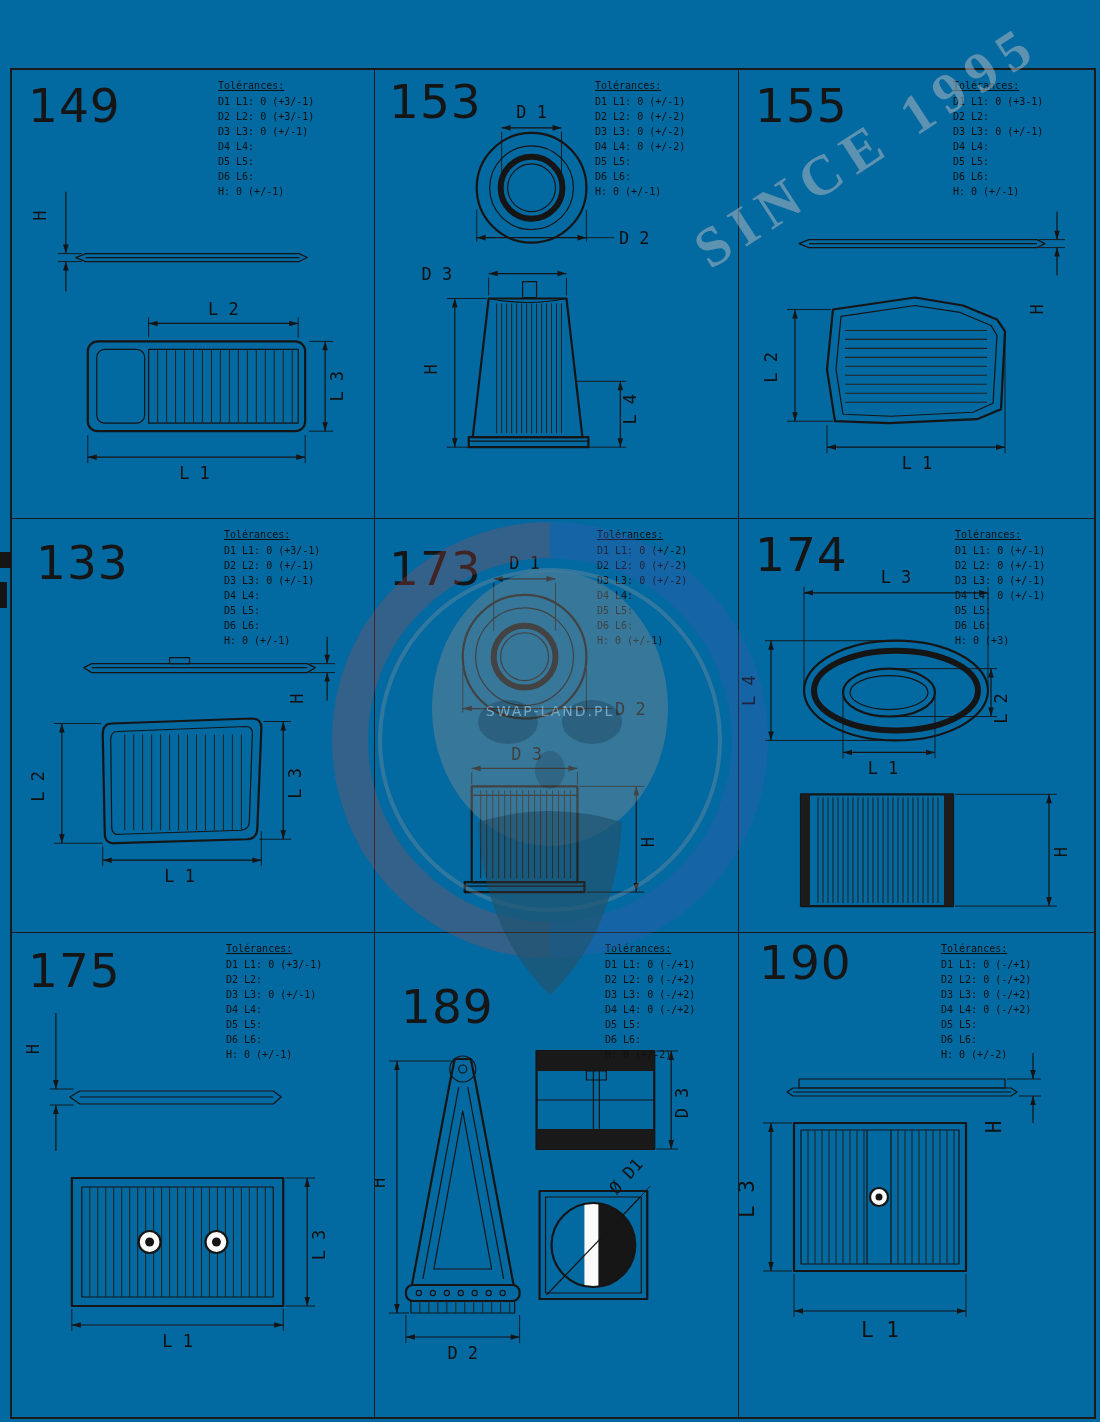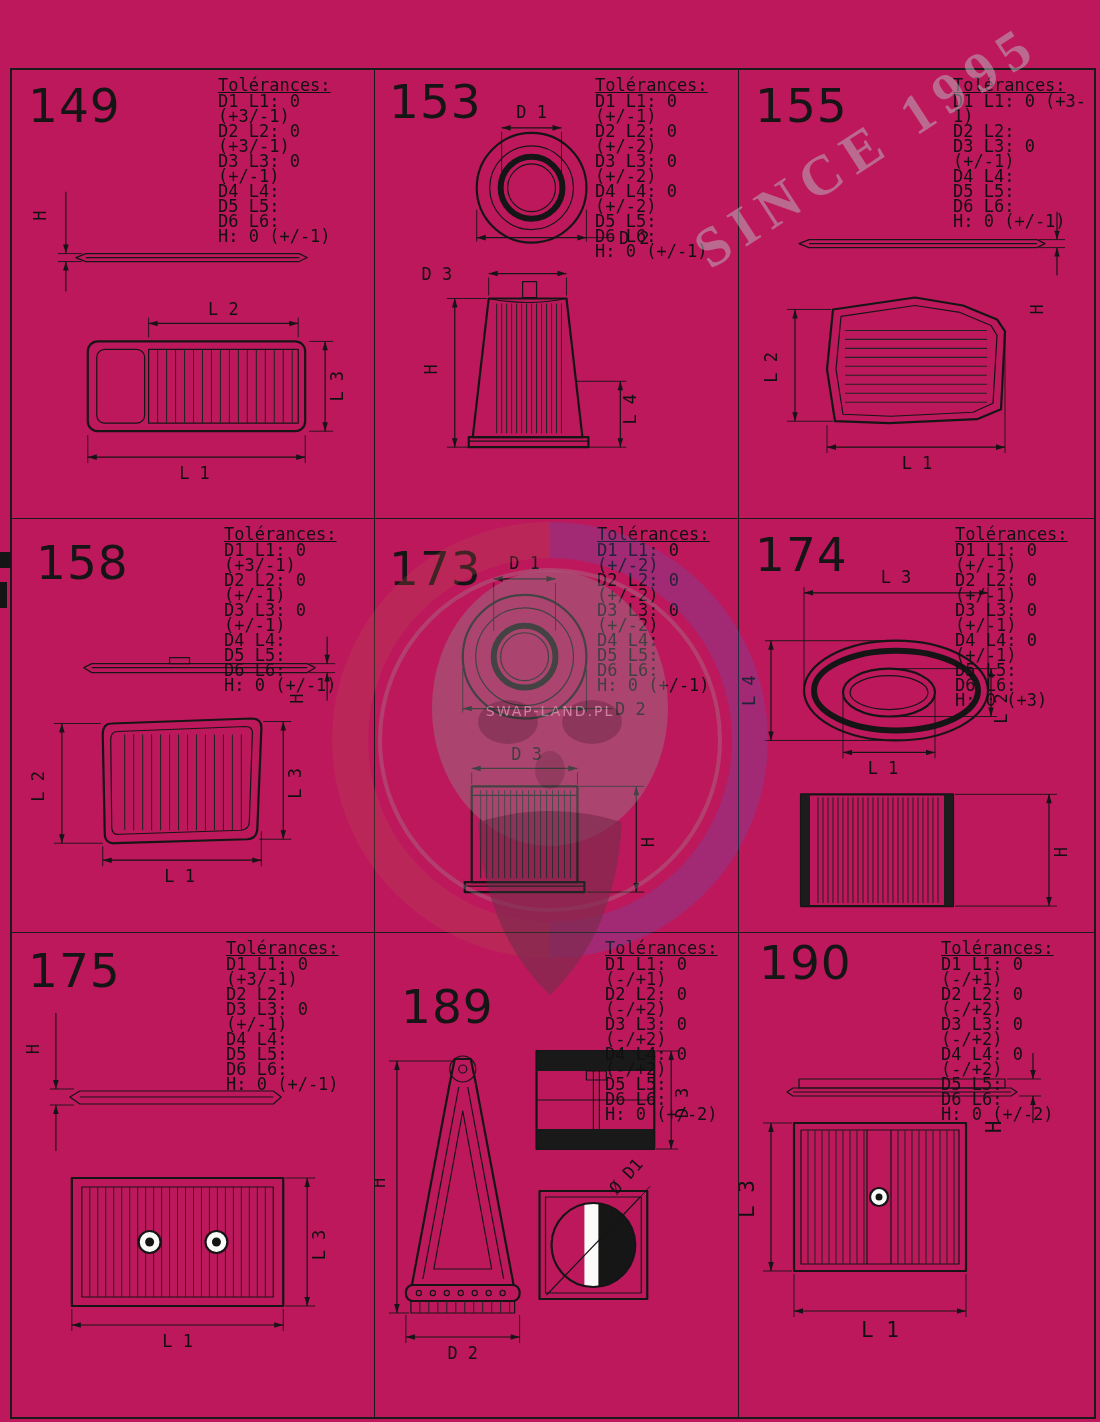--- a/index.html
+++ b/index.html
@@ -1,24 +1,24 @@
 <!DOCTYPE html>
 <html><head>
 <meta charset="utf-8">
 <style>
   html,body{margin:0;padding:0;background:#e9e9e9;}
-  .page{position:relative;width:1100px;height:1422px;background:#be185d;font-family:"DejaVu Sans",sans-serif;overflow:hidden;}
+  .page{position:relative;width:1100px;height:1422px;background:#0369a1;font-family:"DejaVu Sans",sans-serif;overflow:hidden;}
   .grid{position:absolute;left:10px;top:68px;width:1082px;height:1347px;display:grid;
         grid-template-columns:363px 364px 355px;grid-template-rows:449px 414px 484px;
         border:2.2px solid #1a1a1a;background:transparent;}
   .cell{position:relative;border-right:1.6px solid #1a1a1a;border-bottom:1.6px solid #1a1a1a;}
   .cell:nth-child(3n){border-right:none;}
   .cell:nth-child(n+7){border-bottom:none;}
   .num{position:absolute;font-size:47px;color:#151515;letter-spacing:1px;line-height:1;z-index:2;}
-  .tol{position:absolute;top:8px;width:150px;font-family:"DejaVu Sans Mono",monospace;font-size:17px;
+  .tol{position:absolute;top:8px;width:150px;font-family:"DejaVu Sans Mono",monospace;font-size:10px;
        line-height:15px;color:#111;z-index:2;}
   .tol .tt{text-decoration:underline;margin-bottom:1px;}
   .tol .tl{white-space:pre-line;}
   svg.draw{position:absolute;left:0;top:0;width:100%;height:100%;z-index:1;}
   .o{fill:none;stroke:#151515;stroke-width:2.2;stroke-linejoin:round;}
   .t{fill:none;stroke:#151515;stroke-width:1.2;stroke-linejoin:round;}
   .th{fill:none;stroke:#151515;stroke-width:6;}
   line.dim{stroke:#151515;stroke-width:1.2;}
   line.ext{stroke:#151515;stroke-width:0.9;}
   g.hatch line{stroke:#232323;stroke-width:1.05;}
@@ -257,21 +257,21 @@
           <line class="ext" x1="266" y1="266" x2="266" y2="384"></line>
           <line class="dim" x1="88" y1="378" x2="266" y2="378"></line>
           <text class="lbl" x="178" y="400">L 1</text>
         <polygon points="266,378 257,375.2 257,380.8" fill="#151515"></polygon>
             <polygon points="88,378 97,380.8 97,375.2" fill="#151515"></polygon>
           </g>
       </svg>
     </section>
 
     <section class="cell">
-      <div class="num" style="left:24px;top:20px;">158</div>
+      <div class="num" style="left:24px;top:20px;">133</div>
       <div class="tol" style="left:212px;">
         <div class="tt">Tolérances:</div>
         <div class="tl">D1 L1: 0 (+3/-1)
 D2 L2: 0 (+/-1)
 D3 L3: 0 (+/-1)
 D4 L4:
 D5 L5:
 D6 L6:
 H: 0 (+/-1)</div>
       </div>

